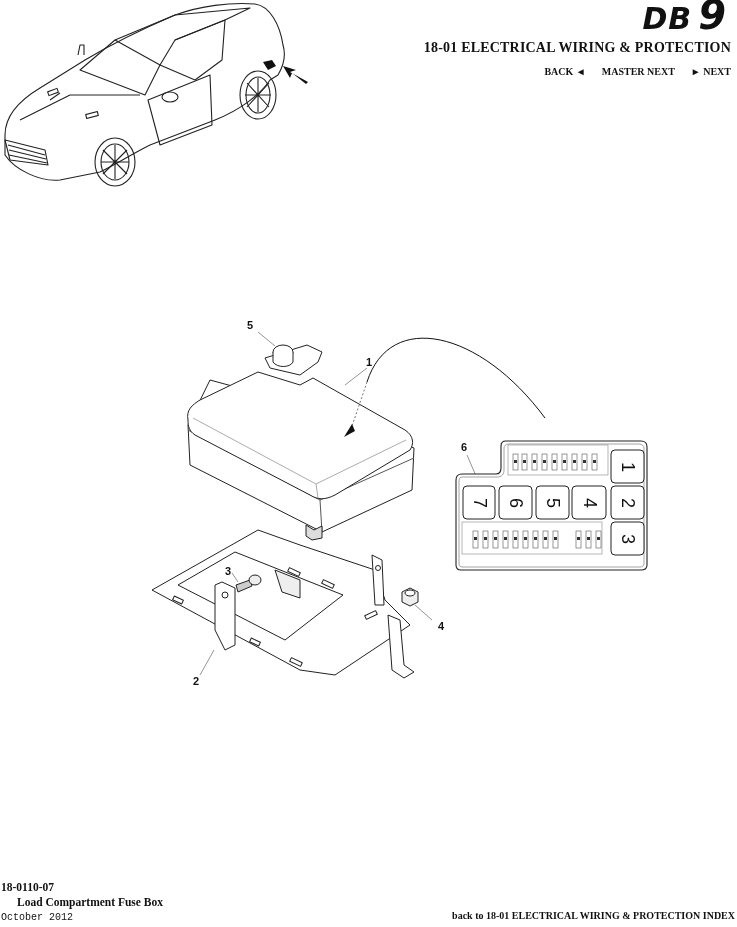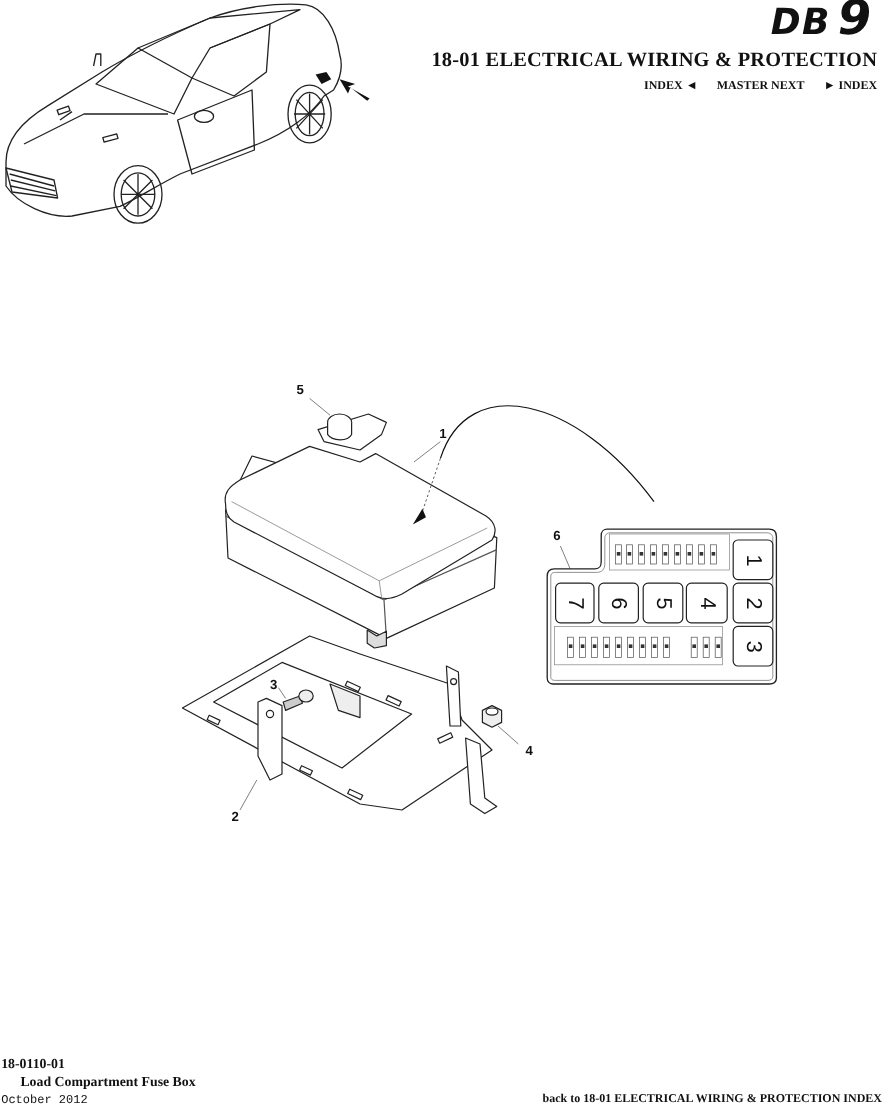--- a/index.html
+++ b/index.html
@@ -1,40 +1,40 @@
 <!DOCTYPE html>
 <html><head>
 <meta charset="utf-8">
 <style>
   html, body { margin: 0; padding: 0; background: #ffffff; }
   body { width: 737px; height: 927px; position: relative; overflow: hidden; font-family: "Liberation Sans", sans-serif; color: #111; }
   .abs { position: absolute; }
   .logo { right: 10px; top: 0px; font-family: "DejaVu Sans", sans-serif; font-weight: bold; font-style: italic; font-size: 30px; letter-spacing: 1px; line-height: 30px; text-align: center; }
   .logo .nine { font-size: 40px; margin-left: 6px; }
-  .section-title { right: 6px; top: 40px; font-family: "Liberation Serif", serif; font-size: 17px; font-weight: bold; letter-spacing: 0.2px; }
+  .section-title { right: 6px; top: 40px; font-family: "Liberation Serif", serif; font-size: 14px; font-weight: bold; letter-spacing: 0.2px; }
   .nav { right: 6px; top: 66px; font-family: "Liberation Serif", serif; font-size: 10px; font-weight: bold; display: flex; gap: 16px; }
   .nav span { cursor: pointer; }
   .footer-id { left: 1px; top: 881px; font-family: "Liberation Serif", serif; font-weight: bold; font-size: 11.5px; }
   .footer-name { left: 17px; top: 896px; font-family: "Liberation Serif", serif; font-weight: bold; font-size: 11.5px; }
   .footer-date { left: 1px; top: 912px; font-family: Liberation Mono, monospace; font-size: 10px; }
   .footer-link { right: 2px; top: 910px; font-family: "Liberation Serif", serif; font-weight: bold; font-size: 10px; cursor: pointer; }
   .callout { font-family: "Liberation Sans", sans-serif; font-weight: bold; font-size: 11px; }
   svg text { font-family: "Liberation Sans", sans-serif; }
 </style>
 </head>
 <body>
 
 <div class="abs logo">
   <span>DB</span><span class="nine">9</span>
 </div>
 <div class="abs section-title">18-01 ELECTRICAL WIRING &amp; PROTECTION</div>
 <div class="abs nav">
-  <span>INDEX ◄</span>
+  <span>BACK ◄</span>
   <span>MASTER NEXT</span>
-  <span>► INDEX</span>
+  <span>► NEXT</span>
 </div>
 
 <svg class="abs" style="left:0;top:0" width="320" height="190" viewBox="0 0 320 190">
   <g fill="none" stroke="#222" stroke-width="1.1" stroke-linejoin="round">
 
     <path d="M5,135 C5,115 20,100 40,88 L85,60 C110,45 140,30 175,15 C200,6 230,2 255,4 C270,6 280,25 283,45 C286,55 284,65 278,75 L270,80 C260,95 240,110 215,120 L150,145 C130,155 115,165 100,172 L60,180 C40,182 15,170 5,155 Z"></path>
 
     <path d="M80,70 L115,40 L160,65 L145,95 Z"></path>
     <path d="M160,65 L175,40 L225,20 L222,60 L195,80 Z"></path>
     <path d="M115,40 L175,15 L250,8 L225,20 L175,40"></path>
@@ -201,16 +201,16 @@
     <text x="627" y="467" transform="rotate(90 627 467)" dominant-baseline="middle">1</text>
     <text x="627" y="503" transform="rotate(90 627 503)" dominant-baseline="middle">2</text>
     <text x="627" y="539" transform="rotate(90 627 539)" dominant-baseline="middle">3</text>
     <text x="589" y="503" transform="rotate(90 589 503)" dominant-baseline="middle">4</text>
     <text x="552" y="503" transform="rotate(90 552 503)" dominant-baseline="middle">5</text>
     <text x="515" y="503" transform="rotate(90 515 503)" dominant-baseline="middle">6</text>
     <text x="479" y="503" transform="rotate(90 479 503)" dominant-baseline="middle">7</text>
   </g>
 </svg>
 
-<div class="abs footer-id">18-0110-01</div>
+<div class="abs footer-id">18-0110-07</div>
 <div class="abs footer-name">Load Compartment Fuse Box</div>
 <div class="abs footer-date">October 2012</div>
 <div class="abs footer-link">back to 18-01 ELECTRICAL WIRING &amp; PROTECTION INDEX</div>
 
 </body></html>

